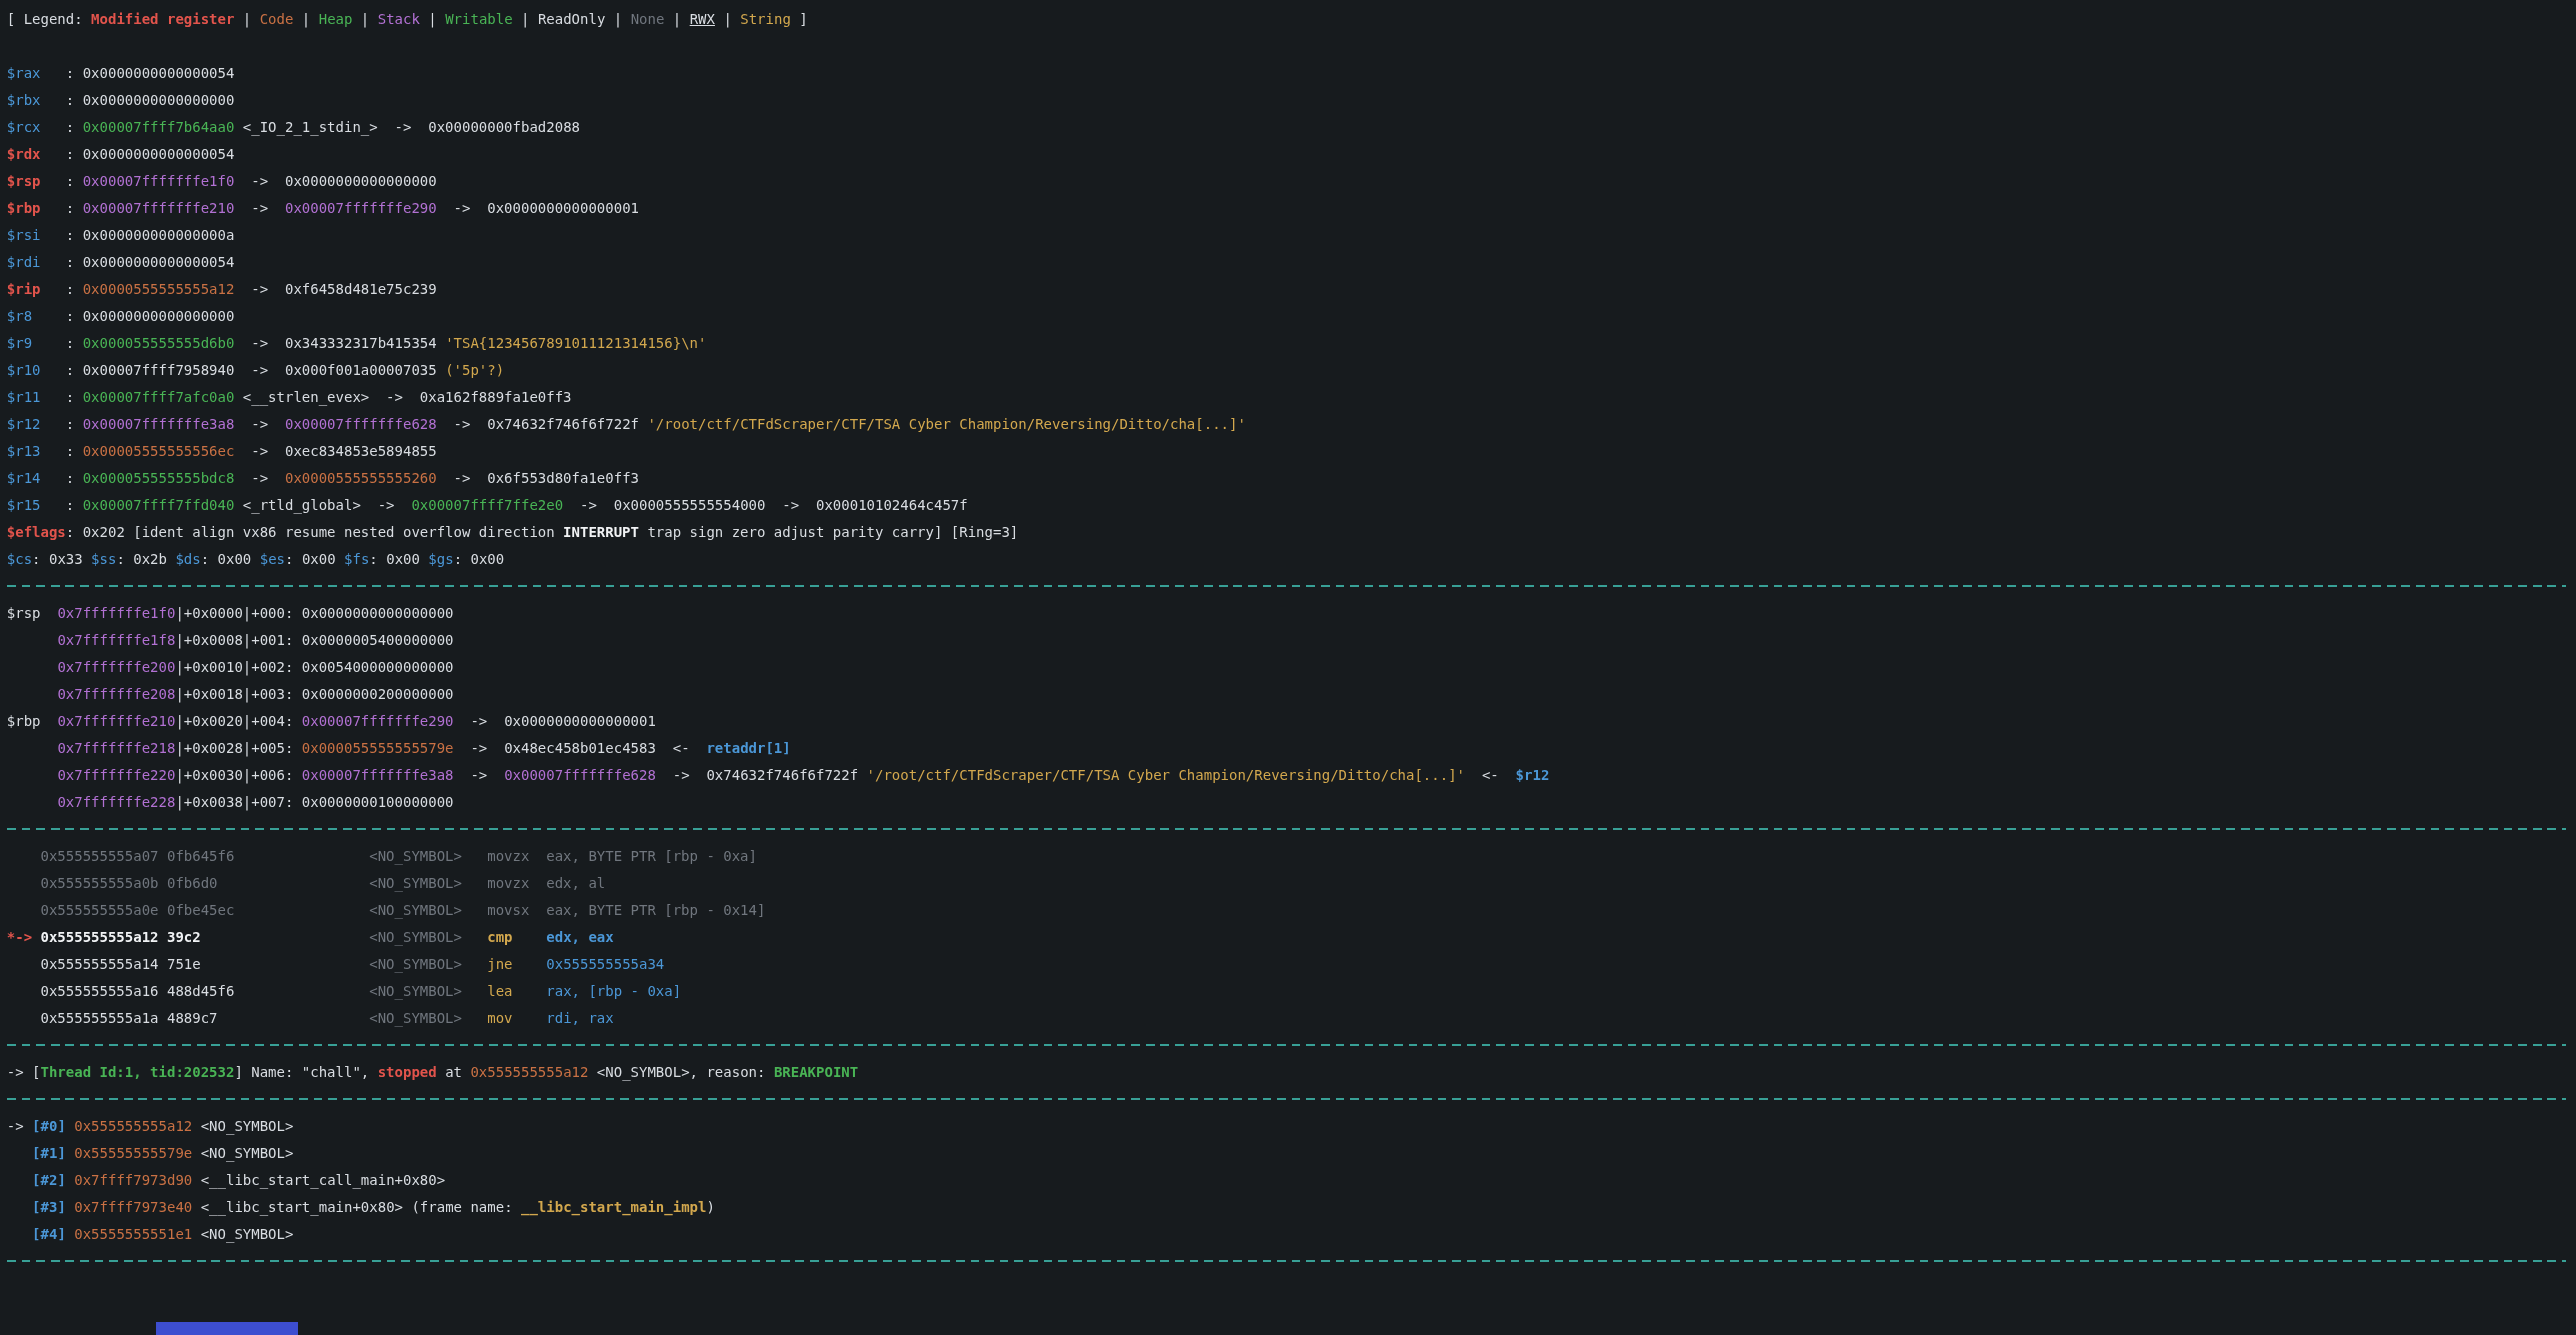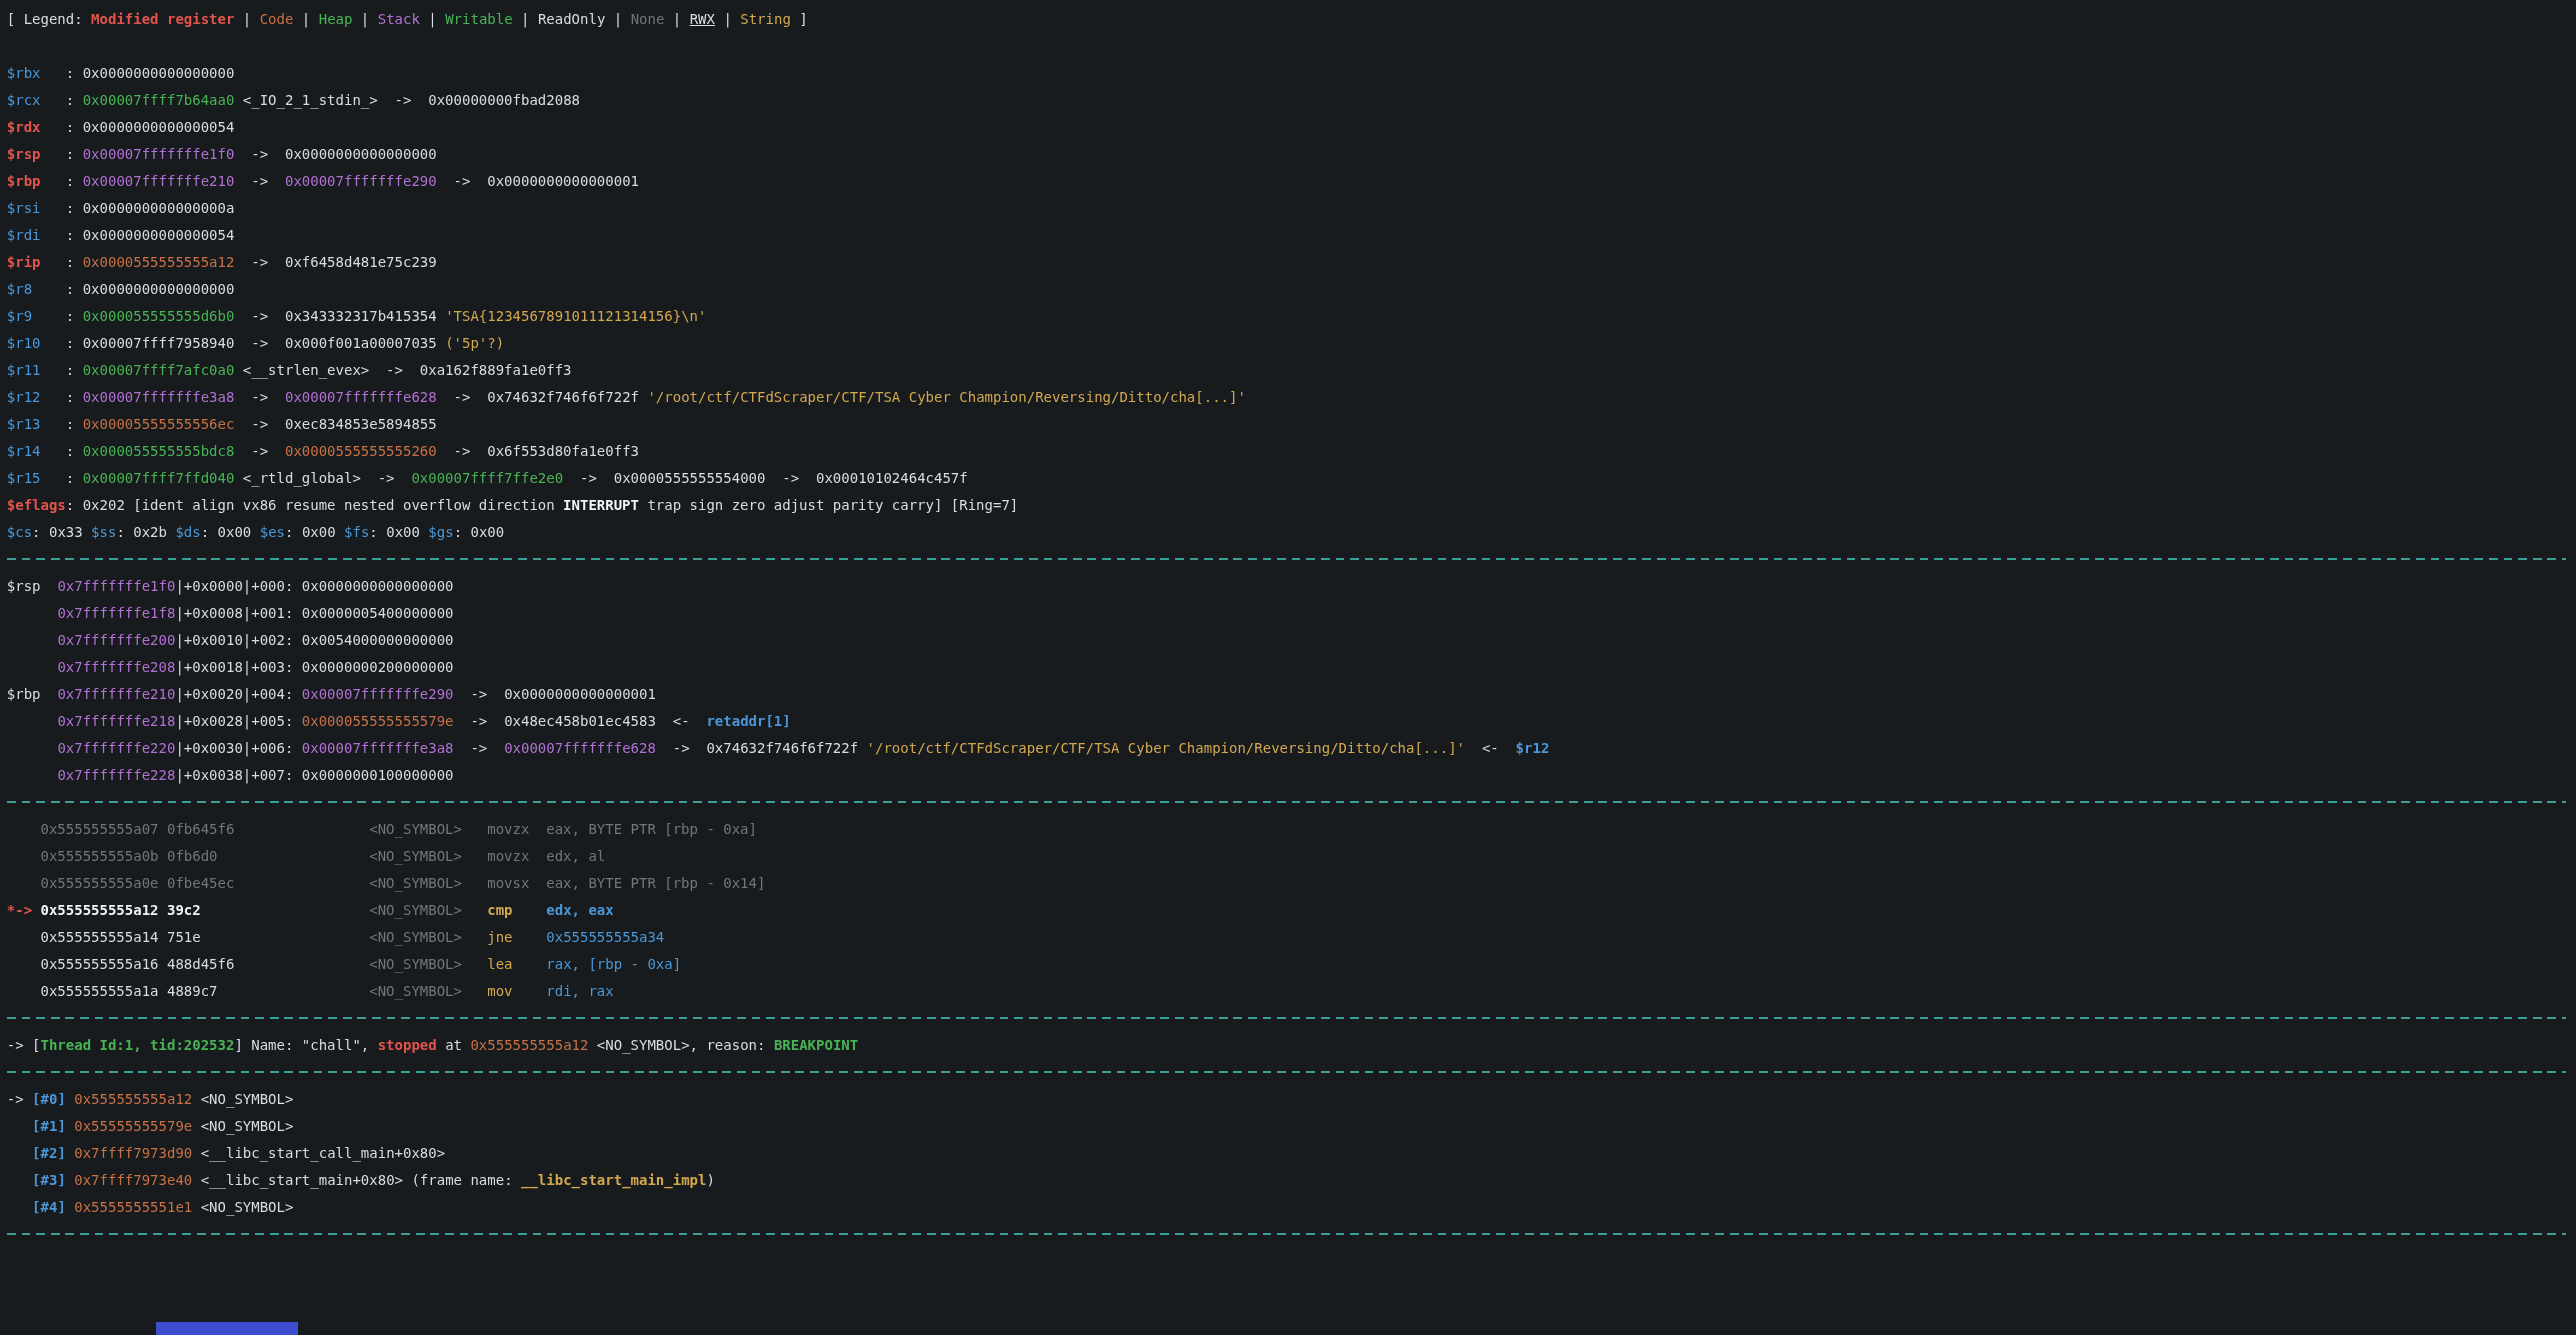--- a/index.html
+++ b/index.html
@@ -27,37 +27,38 @@
   .u{text-decoration:underline}
   .prompt-block{position:absolute; left:156px; bottom:0; width:142px; height:13.6px;
     background:var(--prompt,#3d4ed0);}
 </style>
 </head>
 <body>
 
 <div id="terminal">
     <div class="line"><span class="d">[ Legend: </span><span class="r bo">Modified register</span><span class="d"> | </span><span class="o">Code</span><span class="d"> | </span><span class="g">Heap</span><span class="d"> | </span><span class="p">Stack</span><span class="d"> | </span><span class="g">Writable</span><span class="d"> | </span><span class="d">ReadOnly</span><span class="d"> | </span><span class="m">None</span><span class="d"> | </span><span class="d u">RWX</span><span class="d"> | </span><span class="y">String</span><span class="d"> ]</span></div>
     <div class="line"> </div>
+    <div class="line"><span class="b">$rax</span><span class="d">   : </span><span class="d">0x0000000000000054</span></div>
     <div class="line"><span class="b">$rbx</span><span class="d">   : </span><span class="d">0x0000000000000000</span></div>
     <div class="line"><span class="b">$rcx</span><span class="d">   : </span><span class="g">0x00007ffff7b64aa0</span><span class="d"> &lt;_IO_2_1_stdin_&gt;</span><span class="d">  -&gt;  </span><span class="d">0x00000000fbad2088</span></div>
     <div class="line"><span class="r bo">$rdx</span><span class="d">   : </span><span class="d">0x0000000000000054</span></div>
     <div class="line"><span class="r bo">$rsp</span><span class="d">   : </span><span class="p">0x00007fffffffe1f0</span><span class="d">  -&gt;  </span><span class="d">0x0000000000000000</span></div>
     <div class="line"><span class="r bo">$rbp</span><span class="d">   : </span><span class="p">0x00007fffffffe210</span><span class="d">  -&gt;  </span><span class="p">0x00007fffffffe290</span><span class="d">  -&gt;  </span><span class="d">0x0000000000000001</span></div>
     <div class="line"><span class="b">$rsi</span><span class="d">   : </span><span class="d">0x000000000000000a</span></div>
     <div class="line"><span class="b">$rdi</span><span class="d">   : </span><span class="d">0x0000000000000054</span></div>
     <div class="line"><span class="r bo">$rip</span><span class="d">   : </span><span class="o">0x0000555555555a12</span><span class="d">  -&gt;  </span><span class="d">0xf6458d481e75c239</span></div>
     <div class="line"><span class="b">$r8</span><span class="d">    : </span><span class="d">0x0000000000000000</span></div>
     <div class="line"><span class="b">$r9</span><span class="d">    : </span><span class="g">0x000055555555d6b0</span><span class="d">  -&gt;  </span><span class="d">0x343332317b415354 </span><span class="y">'TSA{1234567891011121314156}\n'</span></div>
     <div class="line"><span class="b">$r10</span><span class="d">   : </span><span class="d">0x00007ffff7958940</span><span class="d">  -&gt;  </span><span class="d">0x000f001a00007035 </span><span class="y">('5p'?)</span></div>
     <div class="line"><span class="b">$r11</span><span class="d">   : </span><span class="g">0x00007ffff7afc0a0</span><span class="d"> &lt;__strlen_evex&gt;</span><span class="d">  -&gt;  </span><span class="d">0xa162f889fa1e0ff3</span></div>
     <div class="line"><span class="b">$r12</span><span class="d">   : </span><span class="p">0x00007fffffffe3a8</span><span class="d">  -&gt;  </span><span class="p">0x00007fffffffe628</span><span class="d">  -&gt;  </span><span class="d">0x74632f746f6f722f </span><span class="y">'/root/ctf/CTFdScraper/CTF/TSA Cyber Champion/Reversing/Ditto/cha[...]'</span></div>
     <div class="line"><span class="b">$r13</span><span class="d">   : </span><span class="o">0x00005555555556ec</span><span class="d">  -&gt;  </span><span class="d">0xec834853e5894855</span></div>
     <div class="line"><span class="b">$r14</span><span class="d">   : </span><span class="g">0x000055555555bdc8</span><span class="d">  -&gt;  </span><span class="o">0x0000555555555260</span><span class="d">  -&gt;  </span><span class="d">0x6f553d80fa1e0ff3</span></div>
     <div class="line"><span class="b">$r15</span><span class="d">   : </span><span class="g">0x00007ffff7ffd040</span><span class="d"> &lt;_rtld_global&gt;</span><span class="d">  -&gt;  </span><span class="g">0x00007ffff7ffe2e0</span><span class="d">  -&gt;  </span><span class="d">0x0000555555554000</span><span class="d">  -&gt;  </span><span class="d">0x00010102464c457f</span></div>
-    <div class="line"><span class="r bo">$eflags</span><span class="d">: </span><span class="d">0x202 [ident align vx86 resume nested overflow direction </span><span class="w bo">INTERRUPT</span><span class="d"> trap sign zero adjust parity carry] [Ring=7]</span></div>
+    <div class="line"><span class="r bo">$eflags</span><span class="d">: </span><span class="d">0x202 [ident align vx86 resume nested overflow direction </span><span class="w bo">INTERRUPT</span><span class="d"> trap sign zero adjust parity carry] [Ring=3]</span></div>
     <div class="line"><span class="b">$cs</span><span class="d">: </span><span class="d">0x33 </span><span class="b">$ss</span><span class="d">: </span><span class="d">0x2b </span><span class="b">$ds</span><span class="d">: </span><span class="d">0x00 </span><span class="b">$es</span><span class="d">: </span><span class="d">0x00 </span><span class="b">$fs</span><span class="d">: </span><span class="d">0x00 </span><span class="b">$gs</span><span class="d">: </span><span class="d">0x00</span></div>
     <div class="sep"></div>
     <div class="line"><span class="d">$rsp  </span><span class="p">0x7fffffffe1f0</span><span class="d">|+0x0000|+000: </span><span class="d">0x0000000000000000</span></div>
     <div class="line"><span class="d">      </span><span class="p">0x7fffffffe1f8</span><span class="d">|+0x0008|+001: </span><span class="d">0x0000005400000000</span></div>
     <div class="line"><span class="d">      </span><span class="p">0x7fffffffe200</span><span class="d">|+0x0010|+002: </span><span class="d">0x0054000000000000</span></div>
     <div class="line"><span class="d">      </span><span class="p">0x7fffffffe208</span><span class="d">|+0x0018|+003: </span><span class="d">0x0000000200000000</span></div>
     <div class="line"><span class="d">$rbp  </span><span class="p">0x7fffffffe210</span><span class="d">|+0x0020|+004: </span><span class="p">0x00007fffffffe290</span><span class="d">  -&gt;  </span><span class="d">0x0000000000000001</span></div>
     <div class="line"><span class="d">      </span><span class="p">0x7fffffffe218</span><span class="d">|+0x0028|+005: </span><span class="o">0x000055555555579e</span><span class="d">  -&gt;  </span><span class="d">0x48ec458b01ec4583</span><span class="d">  &lt;-  </span><span class="b bo">retaddr[1]</span></div>
     <div class="line"><span class="d">      </span><span class="p">0x7fffffffe220</span><span class="d">|+0x0030|+006: </span><span class="p">0x00007fffffffe3a8</span><span class="d">  -&gt;  </span><span class="p">0x00007fffffffe628</span><span class="d">  -&gt;  </span><span class="d">0x74632f746f6f722f </span><span class="y">'/root/ctf/CTFdScraper/CTF/TSA Cyber Champion/Reversing/Ditto/cha[...]'</span><span class="d">  &lt;-  </span><span class="b bo">$r12</span></div>
     <div class="line"><span class="d">      </span><span class="p">0x7fffffffe228</span><span class="d">|+0x0038|+007: </span><span class="d">0x0000000100000000</span></div>

